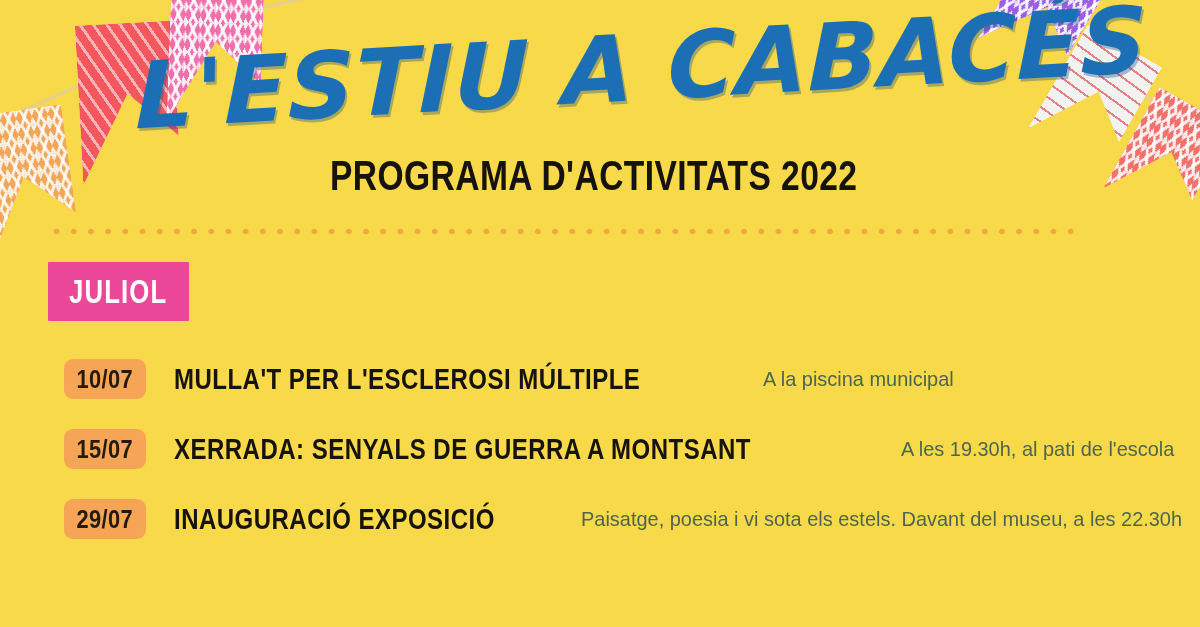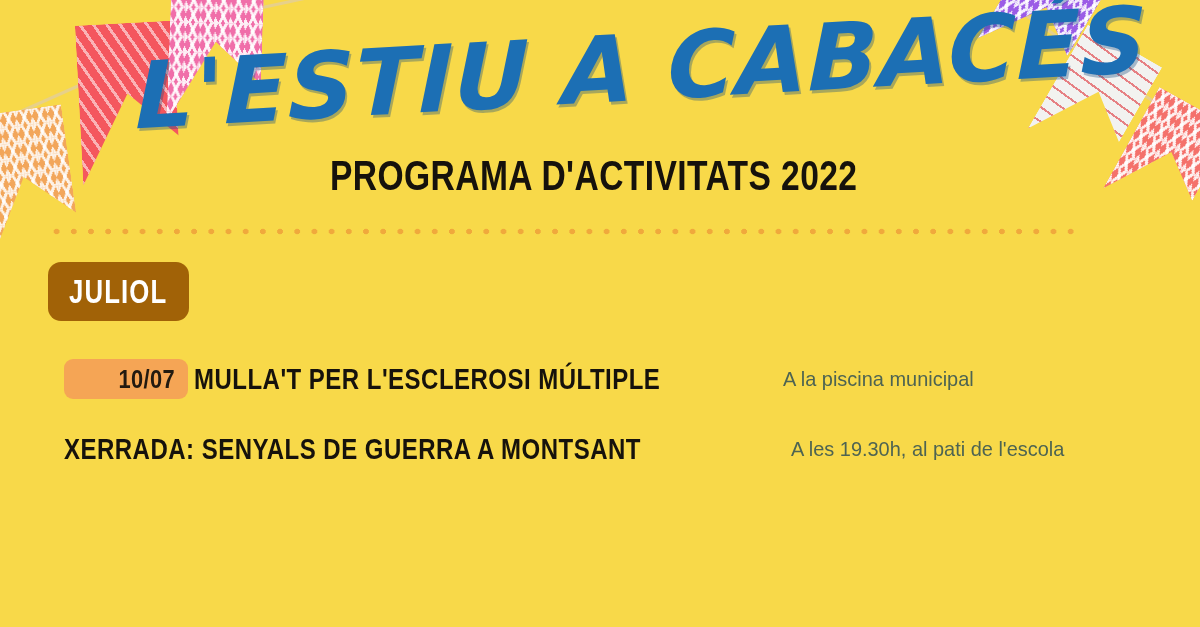--- a/index.html
+++ b/index.html
@@ -115,22 +115,22 @@
     background-repeat: repeat-x;
   }
 
   
   .month-badge {
     position: absolute;
     left: 48px;
     top: 262px;
     width: 141px;
     height: 59px;
-    background: #a16207;
-    border-radius: 13px;
+    background: #ec4899;
+    border-radius: 1px;
     display: flex;
     align-items: center;
     justify-content: center;
   }
   .month-badge span {
     font-family: "Liberation Sans Narrow", "Liberation Sans", sans-serif;
     font-weight: bold;
     font-size: 33px;
     letter-spacing: 1.5px;
     color: #FFFFFF;
@@ -154,22 +154,21 @@
   }
   .date-badge {
     flex: 0 0 auto;
     width: 82px;
     height: 40px;
     background: #F5A555;
     border-radius: 9px;
     display: flex;
     align-items: center;
     justify-content: center;
-    margin-right: 6px;
-    padding-left: 42px;
+    margin-right: 28px;
   }
   .date-badge span {
     font-family: "Liberation Sans Narrow", "Liberation Sans", sans-serif;
     font-weight: bold;
     font-size: 26px;
     color: #231A10;
     letter-spacing: 0.5px;
     transform: scaleX(0.84);
     transform-origin: center;
   }
@@ -228,25 +227,35 @@
 
     <div class="event-row">
       <div class="date-badge">
         <span>10/07</span>
       </div>
       <div class="event-title">MULLA'T PER L'ESCLEROSI MÚLTIPLE</div>
       <div class="event-desc">A la piscina municipal</div>
     </div>
 
     <div class="event-row">
+      <div class="date-badge">
+        <span>15/07</span>
+      </div>
       <div class="event-title">XERRADA: SENYALS DE GUERRA A MONTSANT</div>
       <div class="event-desc">A les 19.30h, al pati de l'escola</div>
     </div>
 
 
+    <div class="event-row">
+      <div class="date-badge">
+        <span>29/07</span>
+      </div>
+      <div class="event-title">INAUGURACIÓ EXPOSICIÓ</div>
+      <div class="event-desc">Paisatge, poesia i vi sota els estels. Davant del museu, a les 22.30h</div>
+    </div>
 
     <div class="event-row">
 
       <div class="event-title"></div>
       <div class="event-desc"></div>
     </div>
 
   </div>
 </div>
 

